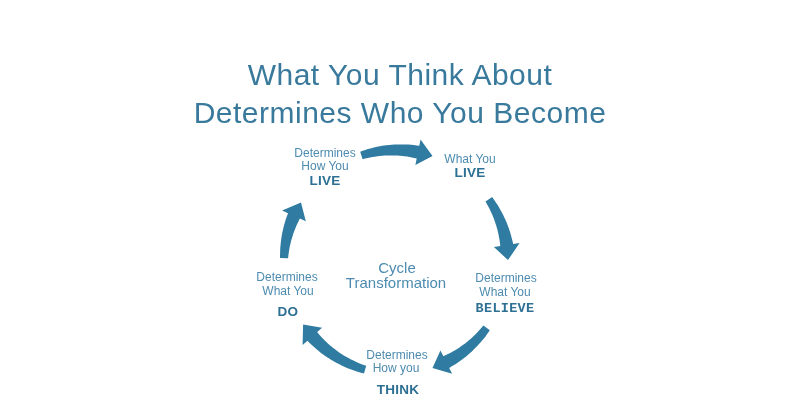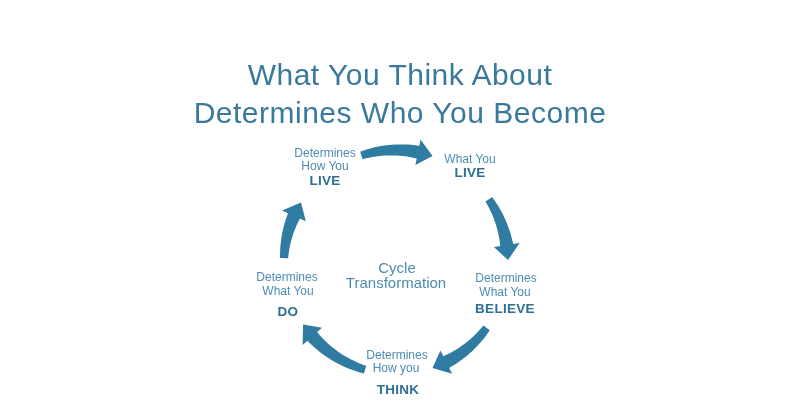--- a/index.html
+++ b/index.html
@@ -79,21 +79,21 @@
 
   <div class="lbl" style="left:325px; top:146px;">Determines</div>
   <div class="lbl" style="left:325px; top:159px;">How You</div>
   <div class="lbl em" style="left:325px; top:173px;">LIVE</div>
 
   <div class="lbl" style="left:470px; top:152px;">What You</div>
   <div class="lbl em" style="left:470px; top:165px;">LIVE</div>
 
   <div class="lbl" style="left:506px; top:271px;">Determines</div>
   <div class="lbl" style="left:505px; top:285px;">What You</div>
-  <div class="lbl em" style="left:505px; top:301px;">BELIEVE</div>
+  <div class="lbl em" style="left:505px; top:301px;font-family:Liberation Mono, monospace;">BELIEVE</div>
 
   <div class="lbl" style="left:397px; top:348px;">Determines</div>
   <div class="lbl" style="left:396px; top:361px;">How you</div>
   <div class="lbl em" style="left:398px; top:382px;">THINK</div>
 
   <div class="lbl" style="left:287px; top:270px;">Determines</div>
   <div class="lbl" style="left:288px; top:284px;">What You</div>
   <div class="lbl em" style="left:288px; top:304px;">DO</div>
 
   <div class="lbl center-lbl" style="left:396px; top:242px;margin-top:32px;">Transformation</div>

